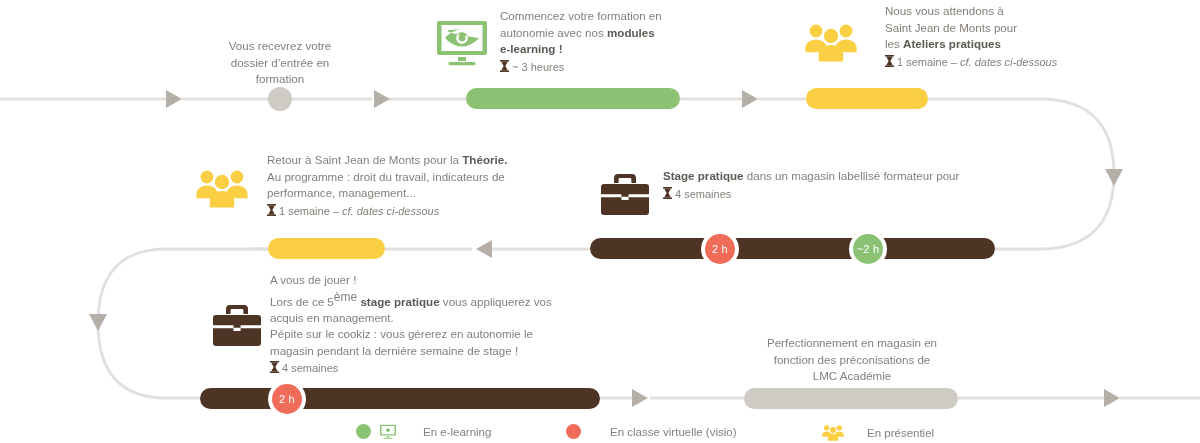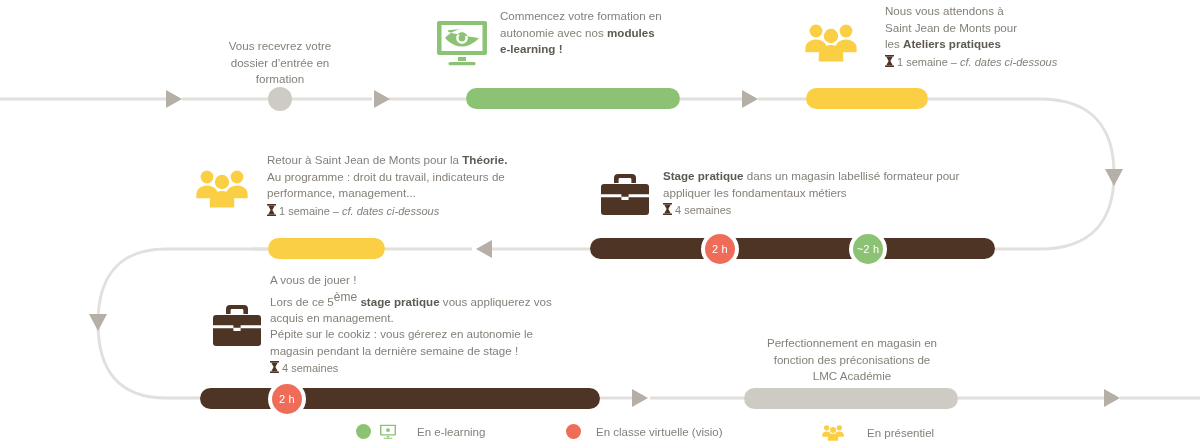--- a/index.html
+++ b/index.html
@@ -154,20 +154,28 @@
       <path d="M13,43 h24 a1.6,1.6 0 0 1 0,3.2 h-24 a1.6,1.6 0 0 1 0,-3.2 z"></path>
       <path d="M25,10.5 C15,10.5 8,19 8,19 s7,8.5 17,8.5 S42,19 42,19 -15,10.5 25,10.5 z
                M25,13.2 c3.2,0 5.8,2.6 5.8,5.8 s-2.6,5.8 -5.8,5.8 -5.8,-2.6 -5.8,-5.8 2.6,-5.8 5.8,-5.8 z" fill-rule="evenodd"></path>
       <circle cx="25" cy="19" r="3.4"></circle>
     </svg>
   </span>
   <div class="block" style="left:500px; top:8px; width:270px;">
     <span>Commencez votre formation en</span><br>
     <span>autonomie avec nos </span><b>modules</b><br>
     <b>e-learning !</b>
+    <span class="dur">
+      <span class="hg">
+        <svg width="9" height="12" viewBox="0 0 9 12" fill="#4e3425">
+          <path d="M0,0 h9 v1.6 h-9 z M0,10.4 h9 v1.6 h-9 z
+                   M1.3,1.8 h6.4 l-2.3,4.2 2.3,4.2 h-6.4 l2.3,-4.2 z"></path>
+        </svg>
+      </span><span>~ 3 heures</span>
+    </span>
   </div>
 
   <span class="icon" style="left:805px; top:22px;">
     <svg width="52" height="40" viewBox="0 0 52 40" fill="#facf43">
       <circle cx="11" cy="9" r="6.4"></circle>
       <path d="M11,17.4 c-6,0 -10.6,3.8 -10.6,8.6 v4.2 h21.2 v-4.2 c0,-4.8 -4.6,-8.6 -10.6,-8.6 z"></path>
       <circle cx="41" cy="9" r="6.4"></circle>
       <path d="M41,17.4 c-6,0 -10.6,3.8 -10.6,8.6 v4.2 h21.2 v-4.2 c0,-4.8 -4.6,-8.6 -10.6,-8.6 z"></path>
       <circle cx="26" cy="14" r="7.2"></circle>
       <path d="M26,23 c-7,0 -12.2,4.3 -12.2,9.8 v6.6 h24.4 v-6.6 c0,-5.5 -5.2,-9.8 -12.2,-9.8 z"></path>
@@ -217,21 +225,20 @@
   <span class="icon" style="left:601px; top:174px;">
     <svg width="48" height="41" viewBox="0 0 48 41" fill="#4e3425">
       <path d="M17,0 h14 a4,4 0 0 1 4,4 v5 h-4.6 v-3.6 a1.3,1.3 0 0 0 -1.3,-1.3 h-10.2
                a1.3,1.3 0 0 0 -1.3,1.3 v3.6 h-4.6 v-5 a4,4 0 0 1 4,-4 z"></path>
       <path d="M3,10 h42 a3,3 0 0 1 3,3 v7.2 h-20.4 v2.6 h-7.2 v-2.6 h-20.4 v-7.2 a3,3 0 0 1 3,-3 z"></path>
       <path d="M0,23.2 h20.4 v2.8 h7.2 v-2.8 h20.4 v14.8 a3,3 0 0 1 -3,3 h-42 a3,3 0 0 1 -3,-3 z"></path>
     </svg>
   </span>
   <div class="block" style="left:663px; top:168px; width:330px;">
     <b>Stage pratique</b><span> dans un magasin labellisé formateur pour</span><br>
-    <span>appliquer les fondamentaux métiers</span>
     <span class="dur">
       <span class="hg">
         <svg width="9" height="12" viewBox="0 0 9 12" fill="#4e3425">
           <path d="M0,0 h9 v1.6 h-9 z M0,10.4 h9 v1.6 h-9 z
                    M1.3,1.8 h6.4 l-2.3,4.2 2.3,4.2 h-6.4 l2.3,-4.2 z"></path>
         </svg>
       </span><span>4 semaines</span>
     </span>
   </div>
 
@@ -284,26 +291,26 @@
     <span class="swatch green"></span>
     <span style="line-height:0;">
       <svg width="16" height="15" viewBox="0 0 50 47" fill="#8cc273">
         <path d="M2,2 h46 a2,2 0 0 1 2,2 v30 a2,2 0 0 1 -2,2 h-46 a2,2 0 0 1 -2,-2 v-30 a2,2 0 0 1 2,-2 z
                  M4.5,6 h41 v26 h-41 z" fill-rule="evenodd"></path>
         <path d="M21,38 h8 v4 h-8 z"></path>
         <path d="M13,43 h24 a1.6,1.6 0 0 1 0,3.2 h-24 a1.6,1.6 0 0 1 0,-3.2 z"></path>
         <circle cx="25" cy="19" r="6"></circle>
       </svg>
     </span>
-    <span style="margin-left:12px;">En e-learning</span>
+    <span style="margin-left:18px;">En e-learning</span>
   </div>
 
   <div class="legend" style="left:566px; top:424px;">
     <span class="swatch red"></span>
-    <span style="margin-left:6px;">En classe virtuelle (visio)</span>
+    <span style="margin-left:20px;">En classe virtuelle (visio)</span>
   </div>
 
   <div class="legend" style="left:822px; top:424px;">
     <span style="line-height:0;">
       <svg width="22" height="17" viewBox="0 0 52 40" fill="#facf43">
         <circle cx="11" cy="9" r="6.4"></circle>
         <path d="M11,17.4 c-6,0 -10.6,3.8 -10.6,8.6 v4.2 h21.2 v-4.2 c0,-4.8 -4.6,-8.6 -10.6,-8.6 z"></path>
         <circle cx="41" cy="9" r="6.4"></circle>
         <path d="M41,17.4 c-6,0 -10.6,3.8 -10.6,8.6 v4.2 h21.2 v-4.2 c0,-4.8 -4.6,-8.6 -10.6,-8.6 z"></path>
         <circle cx="26" cy="14" r="7.2"></circle>

